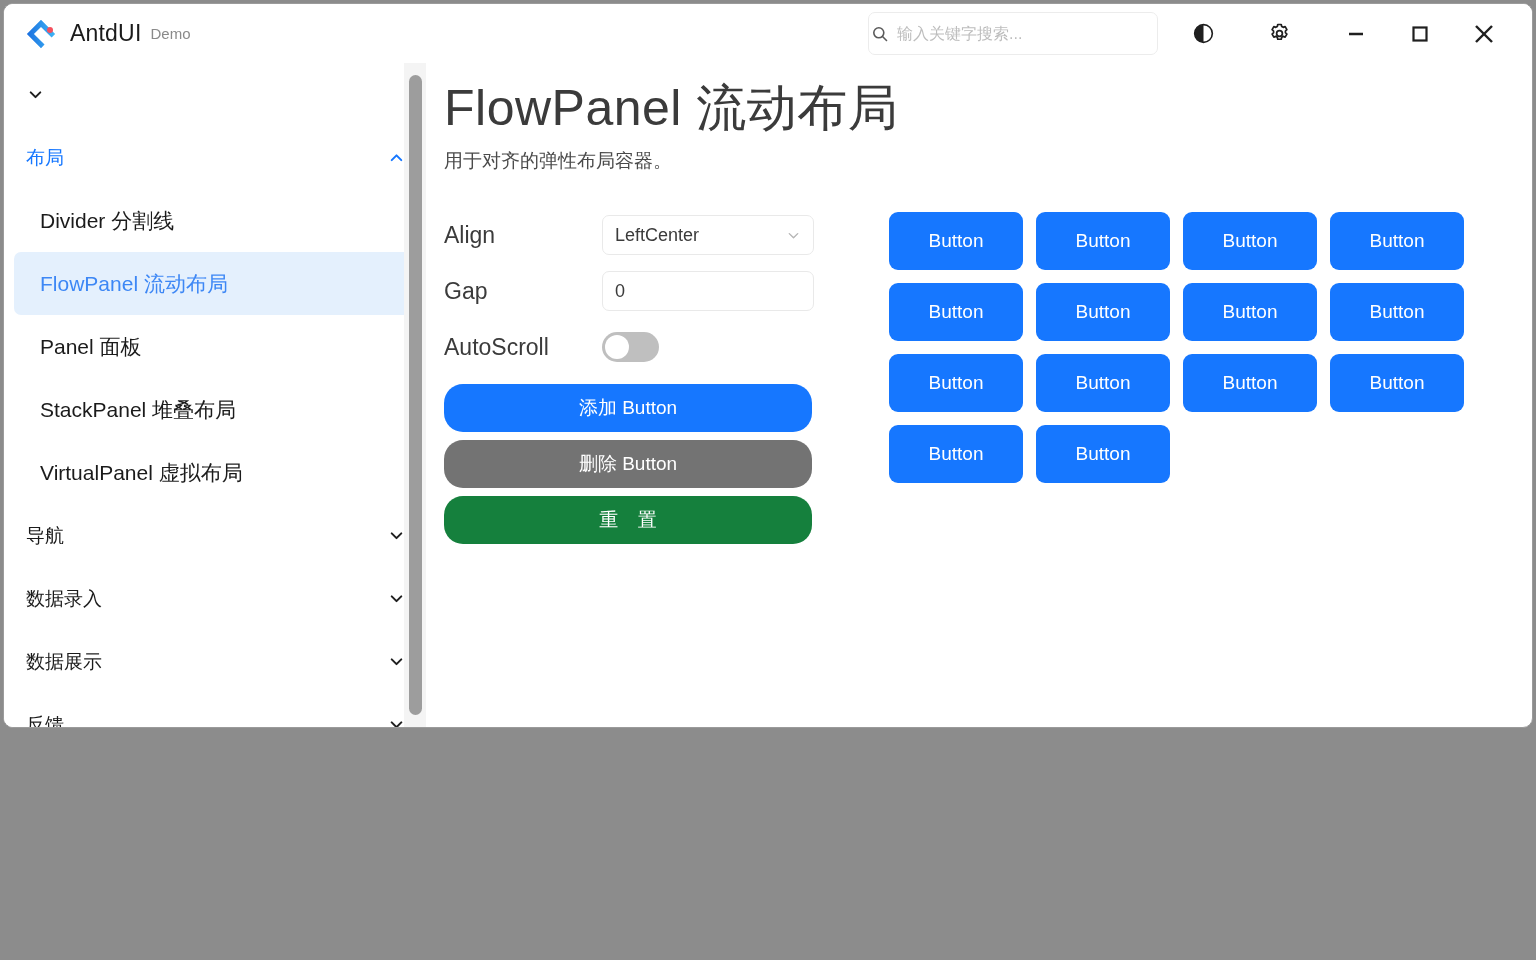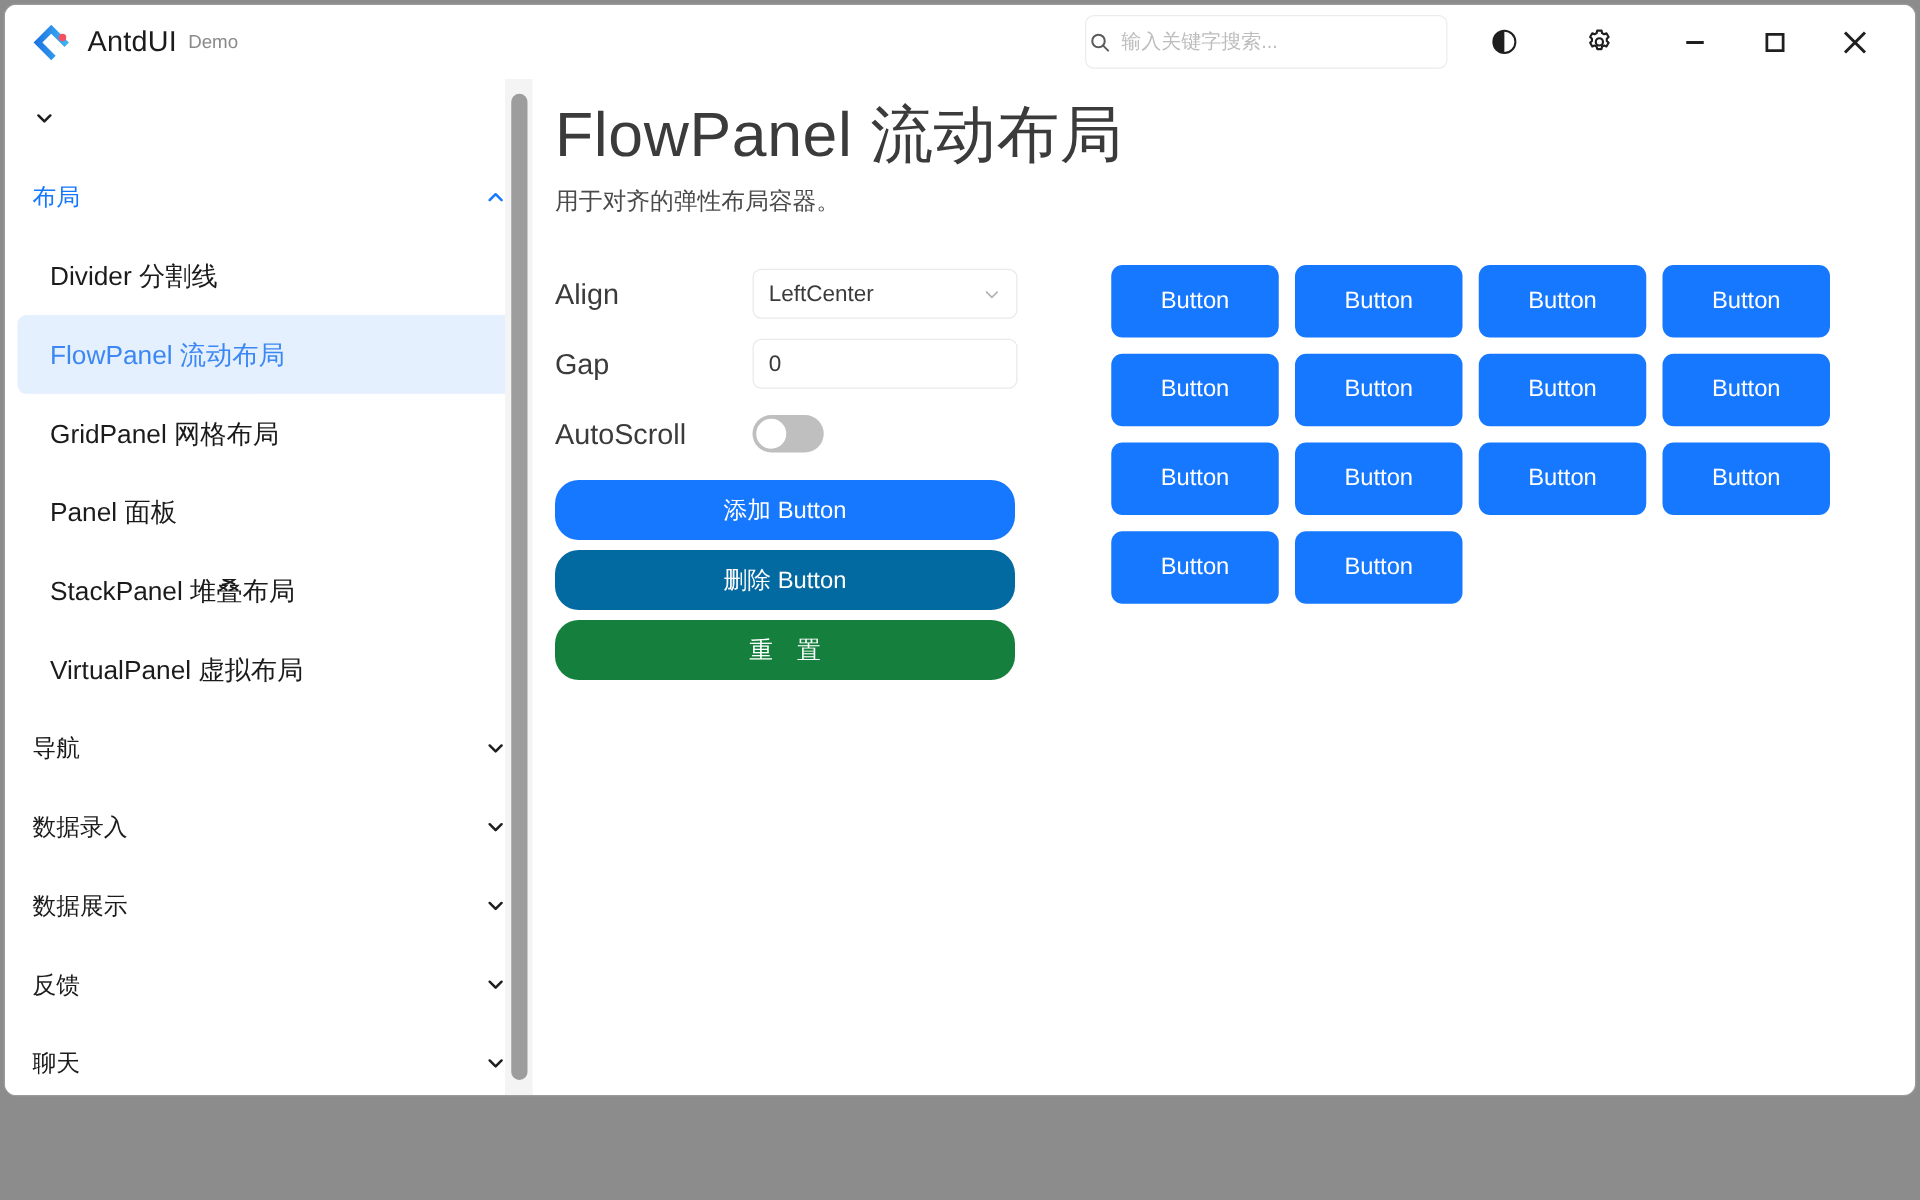--- a/index.html
+++ b/index.html
@@ -6,21 +6,21 @@
   * { box-sizing: border-box; margin: 0; padding: 0; }
   html, body {
     width: 1536px; height: 960px;
     font-family: "Liberation Sans", "DejaVu Sans", sans-serif;
     background: #8c8c8c;
     overflow: hidden;
   }
   .window {
     position: absolute;
     left: 3px; top: 3px;
-    width: 1530px; height: 874px;
+    width: 1530px; height: 725px;
     background: #ffffff;
     border: 1px solid #9b9b9b;
     border-radius: 10px;
     overflow: hidden;
     display: flex;
     flex-direction: column;
   }
 
   
   .titlebar {
@@ -221,21 +221,21 @@
     border: 0;
     border-radius: 19px;
     color: #fff;
     font-size: 19px;
     font-family: inherit;
     cursor: pointer;
     display: block;
     margin-bottom: 8px;
   }
   .act-btn.primary { background: #1677ff; }
-  .act-btn.danger  { background: #0369a1; }
+  .act-btn.danger  { background: #737373; }
   .act-btn.warn    { background: #15803d; letter-spacing: 7px; text-indent: 7px; }
 
   .grid-col {
     flex: 1 1 auto;
     margin-left: 75px;
     display: flex;
     flex-wrap: wrap;
     align-content: flex-start;
     gap: 13px;
     max-width: 580px;
@@ -340,23 +340,20 @@
               </svg>
             </span>
           </div>
           <div class="side-item">
             <span>Divider 分割线</span>
           </div>
           <div class="side-item selected">
             <span>FlowPanel 流动布局</span>
           </div>
           <div class="side-item">
-            <span>GridPanel 网格布局</span>
-          </div>
-          <div class="side-item">
             <span>Panel 面板</span>
           </div>
           <div class="side-item">
             <span>StackPanel 堆叠布局</span>
           </div>
           <div class="side-item">
             <span>VirtualPanel 虚拟布局</span>
           </div>
           <div class="side-group">
             <span class="lbl">导航</span>

